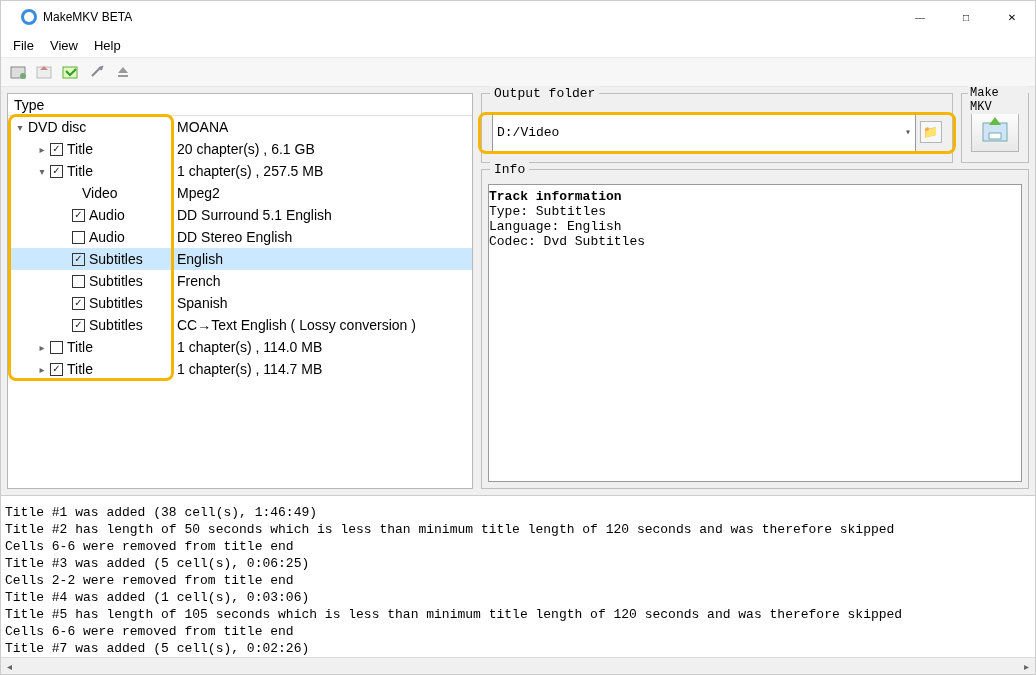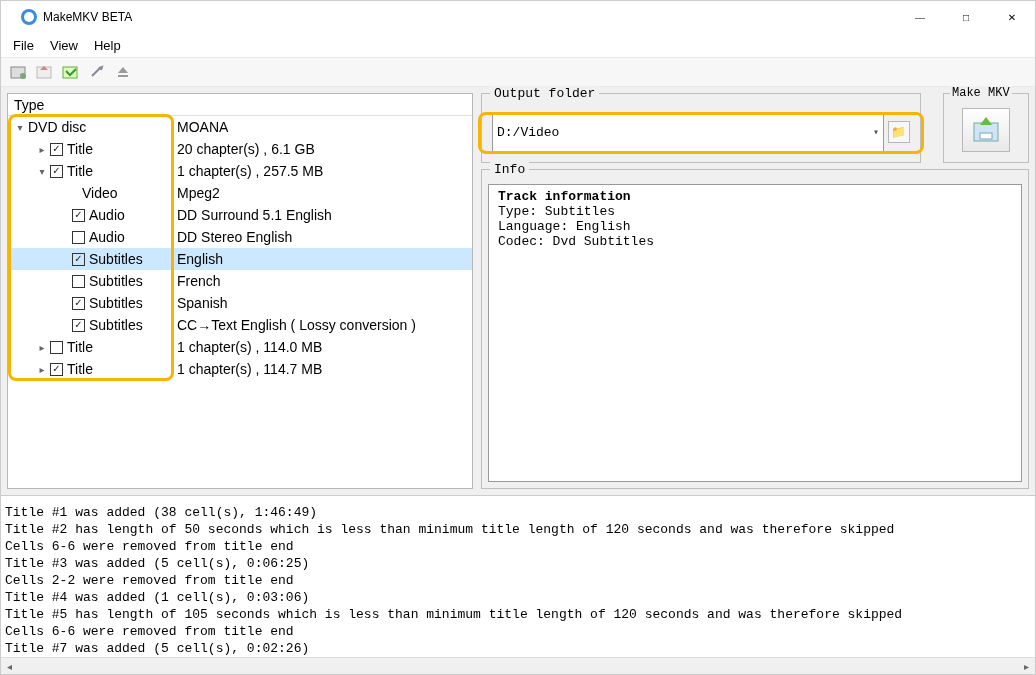--- a/index.html
+++ b/index.html
@@ -20,33 +20,33 @@
 .tree-header .col-desc { flex: 1; padding-left: 6px; }
 .tree-body { flex: 1; overflow: auto; }
 .tree-row { display: flex; height: 22px; align-items: center; font-size: 14px; }
 .tree-row.selected { background: #cce8ff; }
 .tree-row .col-type { width: 163px; display: flex; align-items: center; white-space: nowrap; }
 .tree-row .col-desc { flex: 1; padding-left: 6px; white-space: nowrap; }
 .expander { width: 12px; display: inline-flex; justify-content: center; color: #666; font-size: 10px; margin-right: 2px; }
 .chk { width: 13px; height: 13px; border: 1px solid #333; margin-right: 4px; display: inline-flex; align-items: center; justify-content: center; font-size: 10px; line-height: 1; flex-shrink:0; }
 .chk.checked::after { content: "✓"; color: #222; }
 .rightpane { flex: 1; display: flex; flex-direction: column; gap: 6px; min-width: 0; }
-.toprow { display: flex; gap: 22px; min-height: 0; }
+.toprow { display: flex; gap: 8px; min-height: 0; }
 .output-group { flex: 1; border: 1px solid #bebebe; padding: 18px 10px 10px; position: relative; background: #f0f0f0; }
 .output-group .legend { position: absolute; top: -8px; left: 8px; background: #f0f0f0; padding: 0 4px; font-family: "Courier New", monospace; font-size: 13px; }
 .output-line { display: flex; align-items: center; gap: 4px; }
 .combo { flex: 1; height: 40px; border: 1px solid #999; background: #fff; display: flex; align-items: center; padding: 0 4px; font-family: "Courier New", monospace; font-size: 13px; position: relative; }
 .combo .caret { margin-left: auto; font-size: 10px; color: #555; }
 .folder-btn { width: 22px; height: 22px; border: 1px solid #b7b7b7; background: #f7f7f7; display: flex; align-items: center; justify-content: center; font-size: 12px; }
-.makemkv-group { width: 86px; border: 1px solid #bebebe; padding: 14px 6px 6px; position: relative; background: #f0f0f0; display: flex; flex-direction: column; align-items: center; }
+.makemkv-group { width: 68px; border: 1px solid #bebebe; padding: 14px 6px 6px; position: relative; background: #f0f0f0; display: flex; flex-direction: column; align-items: center; }
 .makemkv-group .legend { position: absolute; top: -8px; left: 6px; background: #f0f0f0; padding: 0 2px; font-family: "Courier New", monospace; font-size: 12px; }
 .makemkv-btn { width: 48px; height: 44px; border: 1px solid #b7b7b7; background: linear-gradient(#fff,#e8e8e8); display: flex; align-items: center; justify-content: center; font-size: 22px; }
 .info-group { flex: 1; border: 1px solid #bebebe; padding: 14px 6px 6px; position: relative; background: #f0f0f0; min-height: 0; display: flex; }
 .info-group .legend { position: absolute; top: -8px; left: 8px; background: #f0f0f0; padding: 0 4px; font-family: "Courier New", monospace; font-size: 13px; }
-.info-text { flex: 1; border: 1px solid #999; background: #fff; padding: 4px 9px; font-family: "Courier New", monospace; font-size: 13px; white-space: pre; overflow: auto; }
+.info-text { flex: 1; border: 1px solid #999; background: #fff; padding: 4px 0; font-family: "Courier New", monospace; font-size: 13px; white-space: pre; overflow: auto; }
 .log-area { height: 162px; border-top: 1px solid #ccc; background: #fff; font-family: "Courier New", monospace; font-size: 13px; padding: 8px 4px; white-space: pre; overflow: hidden; line-height: 17px; }
 .highlight-left { position: absolute; left: 0px; top: 20px; width: 166px; height: 267px; border: 3px solid #f5b500; border-radius: 8px; pointer-events: none; }
 .highlight-right { position: absolute; border: 3px solid #f5b500; border-radius: 8px; pointer-events: none; }
 .scrollbar-bottom { height: 17px; background: #f0f0f0; border-top: 1px solid #dcdcdc; display:flex; }
 .scrollbar-bottom .arrow { width:17px; height:17px; display:flex; align-items:center; justify-content:center; font-size:10px; color:#666; }
 .scrollbar-bottom .track { flex:1; }
 </style>
 </head>
 <body>
 

